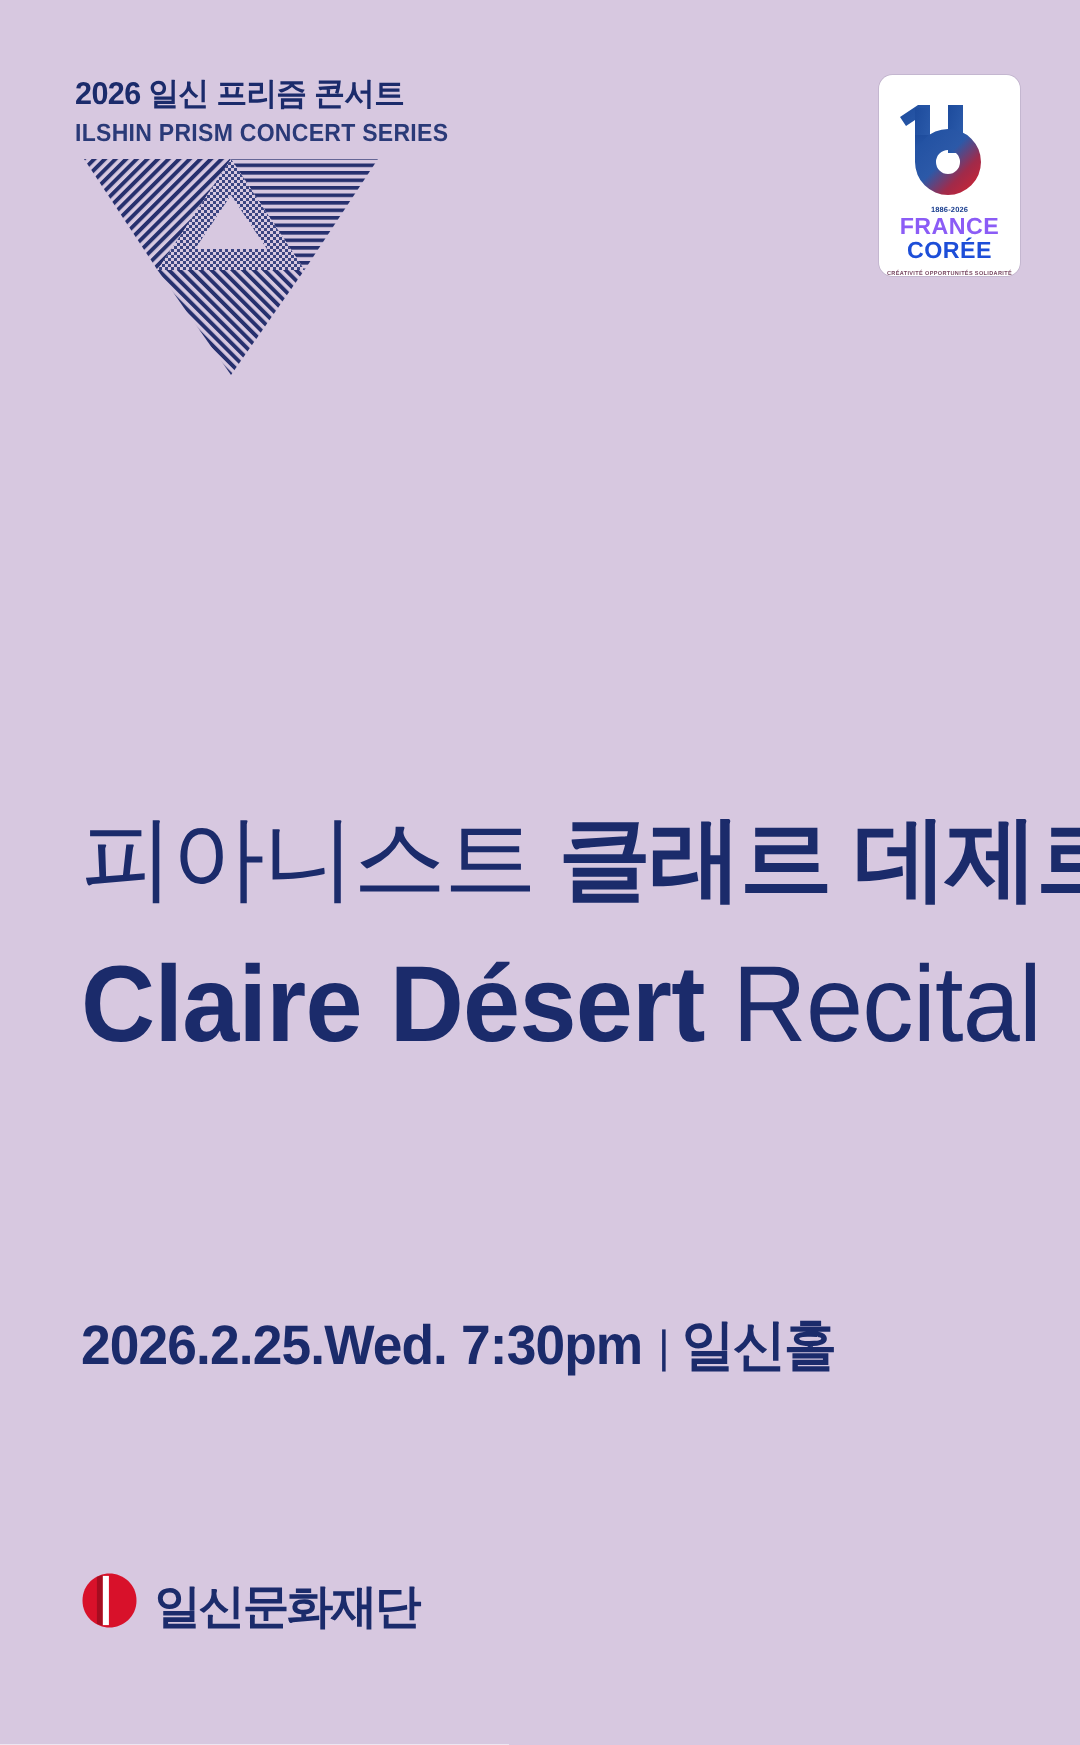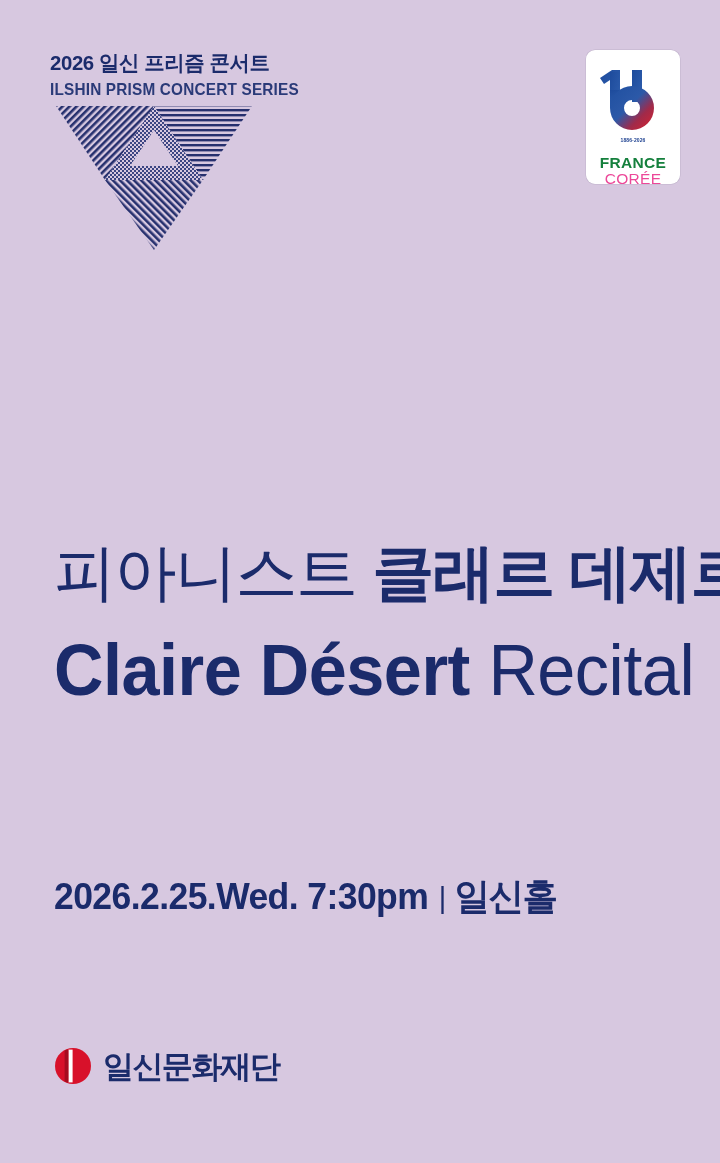--- a/index.html
+++ b/index.html
@@ -87,30 +87,30 @@
     font-size: 5px;
     letter-spacing: 0.1px;
     color: #1b3f8f;
     line-height: 1;
   }
   #fc-france {
     font-family: "Liberation Sans Narrow", "Liberation Sans", sans-serif;
     font-weight: bold;
     font-size: 15.5px;
     letter-spacing: 0.3px;
-    color: #15803d;
+    color: #8b5cf6;
     line-height: 1.02;
-    margin-top: 12px;
+    margin-top: 1px;
   }
   #fc-coree {
     font-family: "Liberation Sans Narrow", "Liberation Sans", sans-serif;
-    font-weight: normal;
+    font-weight: bold;
     font-size: 15.5px;
     letter-spacing: 0.3px;
-    color: #ec4899;
+    color: #1d4ed8;
     line-height: 1.02;
   }
   #fc-tagline {
     font-family: "Liberation Sans Narrow", "Liberation Sans", sans-serif;
     font-weight: bold;
     font-size: 3.9px;
     letter-spacing: 0.25px;
     color: #7a4a64;
     margin-top: 3px;
     white-space: nowrap;
@@ -174,21 +174,21 @@
   }
   #date-line .venue { letter-spacing: -1.5px; }
 
   
   #foundation {
     position: absolute;
     left: 54px;
     top: 1046px;
     height: 40px;
     display: flex;
-    align-items: center;
+    align-items: flex-end;
   }
   #foundation-mark {
     width: 38px;
     height: 38px;
     flex: 0 0 auto;
   }
   #foundation-name {
     margin-left: 11px;
     color: #1b2b6b;
     font-weight: bold;

